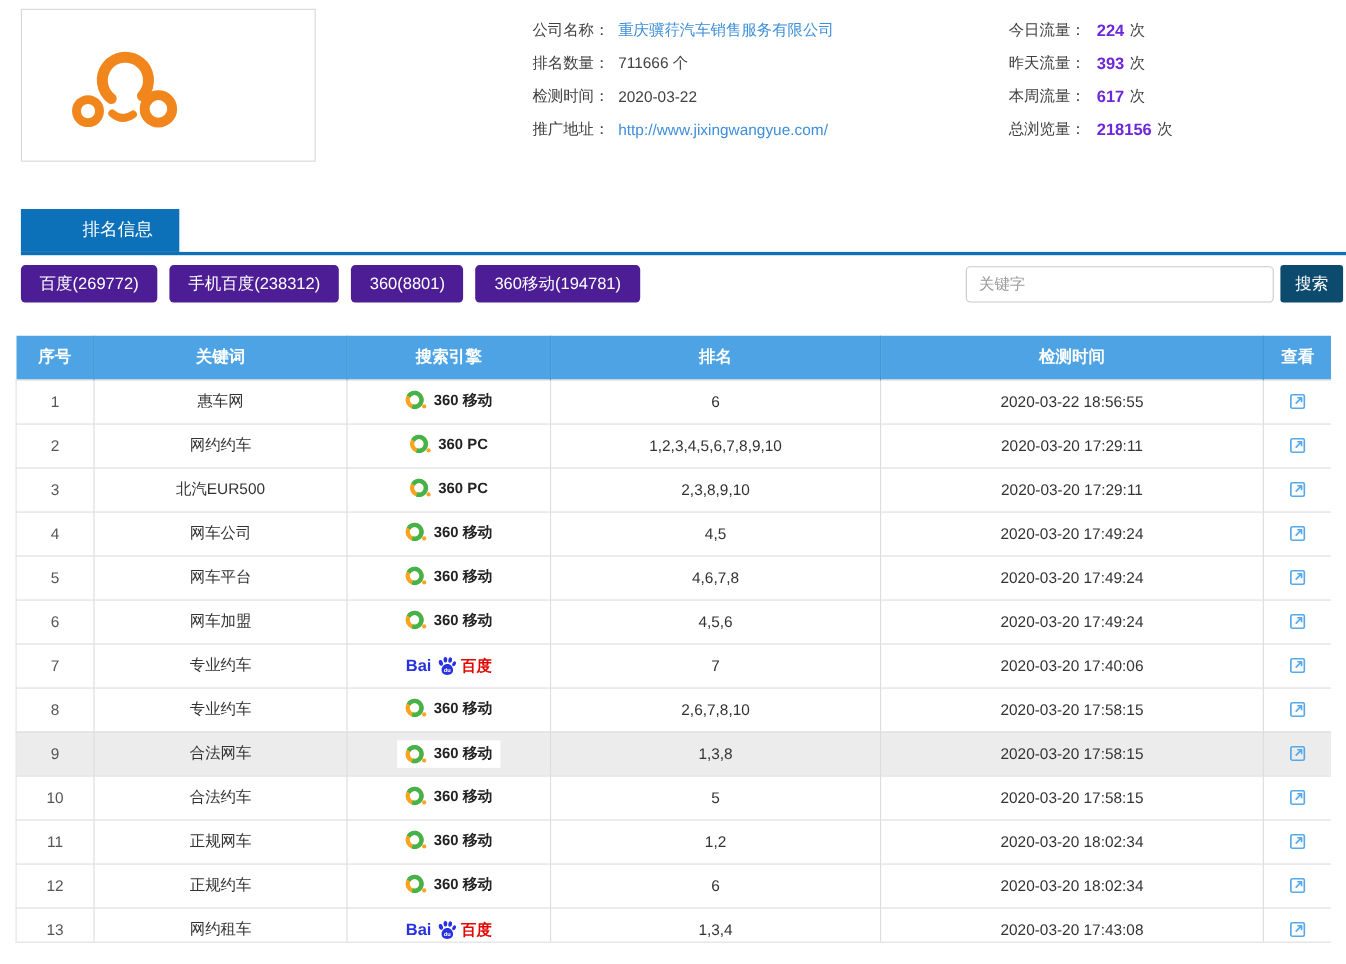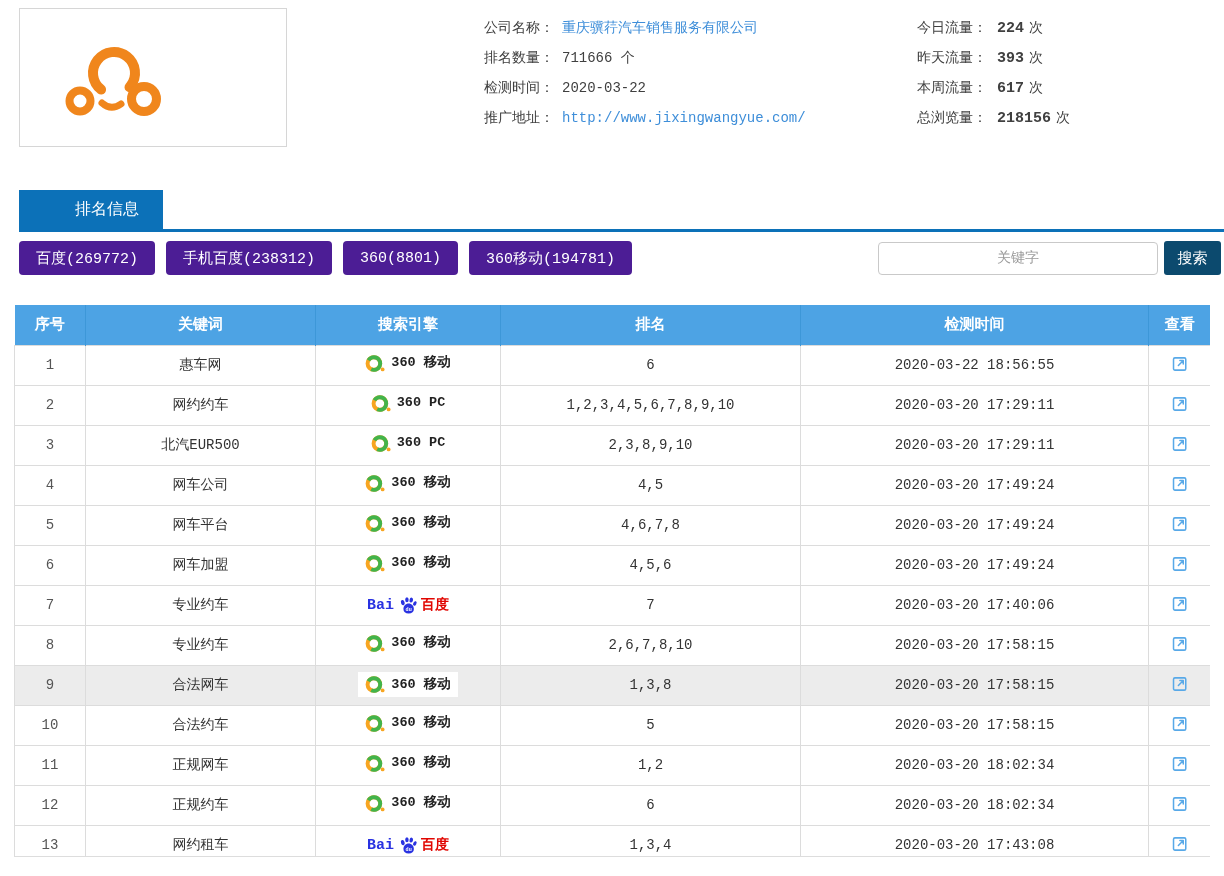--- a/index.html
+++ b/index.html
@@ -1,47 +1,47 @@
 <!DOCTYPE html>
 <html><head>
 <meta charset="utf-8">
 <style>
   * { margin:0; padding:0; box-sizing:border-box; }
   body { background:#fff; }
   #page { position:relative; width:1224px; height:876px; background:#fff; overflow:hidden;
-          font-family:Liberation Mono, monospace; color:#404040; }
+          font-family:Liberation Sans, sans-serif; color:#404040; }
 
   
   .logo-box { position:absolute; left:19px; top:8px; width:268px; height:139px;
               border:1px solid #d6d6d6; background:#fff; }
   .logo-box svg { position:absolute; left:44px; top:33px; }
 
   .info-col { position:absolute; top:13px; }
   .col1 { left:462px; }
   .col2 { left:901px; }
   .irow { display:flex; align-items:center; height:30px; font-size:14px; white-space:nowrap; }
   .col1 .lbl { width:92px; text-align:right; color:#404040; }
   .col2 .lbl { width:86px; text-align:right; color:#404040; }
   .val { margin-left:8px; color:#404040; }
   a.link { margin-left:8px; color:#3e8ed9; text-decoration:none; cursor:pointer; }
-  .stat-num { margin-left:10px; margin-right:5px; font-weight:bold; font-size:15px; color:#404040; }
+  .stat-num { margin-left:10px; margin-right:5px; font-weight:bold; font-size:15px; color:#6d28d9; }
   .unit { color:#404040; }
 
   
   .tab { position:absolute; left:19px; top:190px; width:144px; height:39px; background:#0c71b8;
          color:#fff; font-size:16px; display:flex; align-items:center; justify-content:center; cursor:pointer;padding-left:32px; }
   .tab-line { position:absolute; left:19px; top:229px; right:0; height:3px; background:#0c71b8; }
 
   
   .filters { position:absolute; left:19px; top:241px; display:flex; gap:11px; }
   .filter-btn { background:#4c1d95; color:#fff; border:none; border-radius:4px; font-size:15px;
                 padding:0 17px; height:34px; cursor:pointer; font-family:inherit; }
   .search-box { position:absolute; left:878px; top:241px; display:flex; align-items:center; }
   .search-input { width:280px; height:33px; border:1px solid #c9c9c9; border-radius:4px;
-                  padding:0 11px; font-size:14px; color:#333; outline:none; font-family:inherit;text-align:center; }
+                  padding:0 11px; font-size:14px; color:#333; outline:none; font-family:inherit; }
   .search-input::placeholder { color:#9a9a9a; }
   .search-btn { margin-left:6px; width:57px; height:34px; background:#0c4a6e; color:#fff; border:none;
                 border-radius:3px; font-size:15px; cursor:pointer; font-family:inherit; }
 
   
   .table-clip { position:absolute; left:14px; top:305px; width:1196px; height:552px;
                 overflow:hidden; border-bottom:1px solid #ddd; }
   table { border-collapse:collapse; table-layout:fixed; width:1196px; font-size:14px; }
   thead th { background:#4da3e4; color:#fff; height:40px; font-size:15px; font-weight:bold;
              border-right:1px solid #3d97d8;margin-top:45px; }

